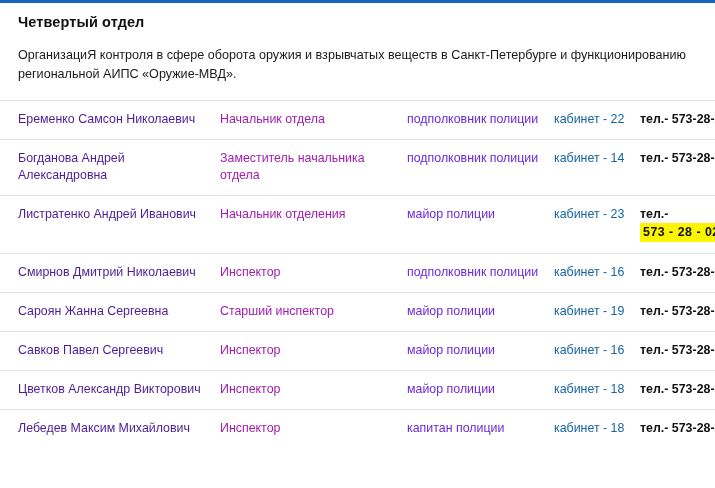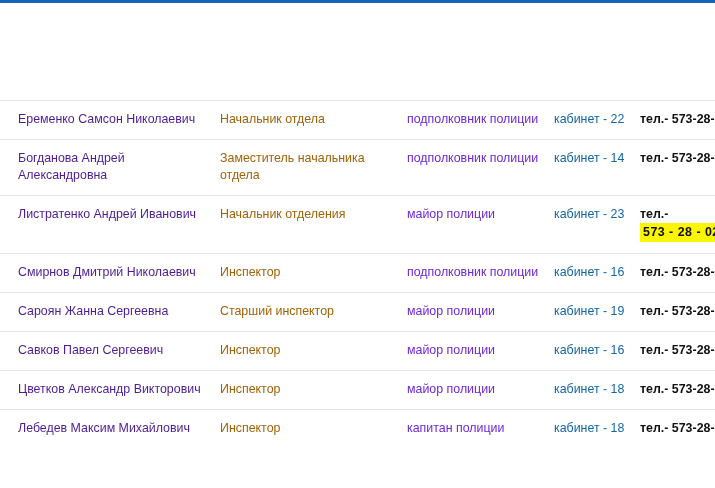--- a/index.html
+++ b/index.html
@@ -69,21 +69,21 @@
     font-size: 12.4px;
     line-height: 17px;
   }
   td.c-name {
     width: 190px;
     padding-left: 18px !important;
     color: #4c1d95;
   }
   td.c-post {
     width: 175px;
-    color: #a16207;
+    color: #a21caf;
   }
   td.c-rank {
     width: 135px;
     color: #6d28d9;
   }
   td.c-room {
     width: 74px;
     color: #1464a5;
   }
   td.c-phone {
@@ -104,21 +104,23 @@
     display: block;
   }
 </style>
 </head>
 <body>
 
 <div class="page">
 
   <div class="top-accent"></div>
 
+  <div class="title">Четвертый отдел</div>
 
+  <div class="intro">ОрганизациЯ контроля в сфере оборота оружия и взрывчатых веществ в Санкт-Петербурге и функционированию региональной АИПС «Оружие-МВД».</div>
 
   <div class="table-wrap">
     <table class="staff">
       <tbody>
 
         <tr>
           <td class="c-name">Еременко Самсон Николаевич</td>
           <td class="c-post">Начальник отдела</td>
           <td class="c-rank">подполковник полиции</td>
           <td class="c-room">кабинет - 22</td>

